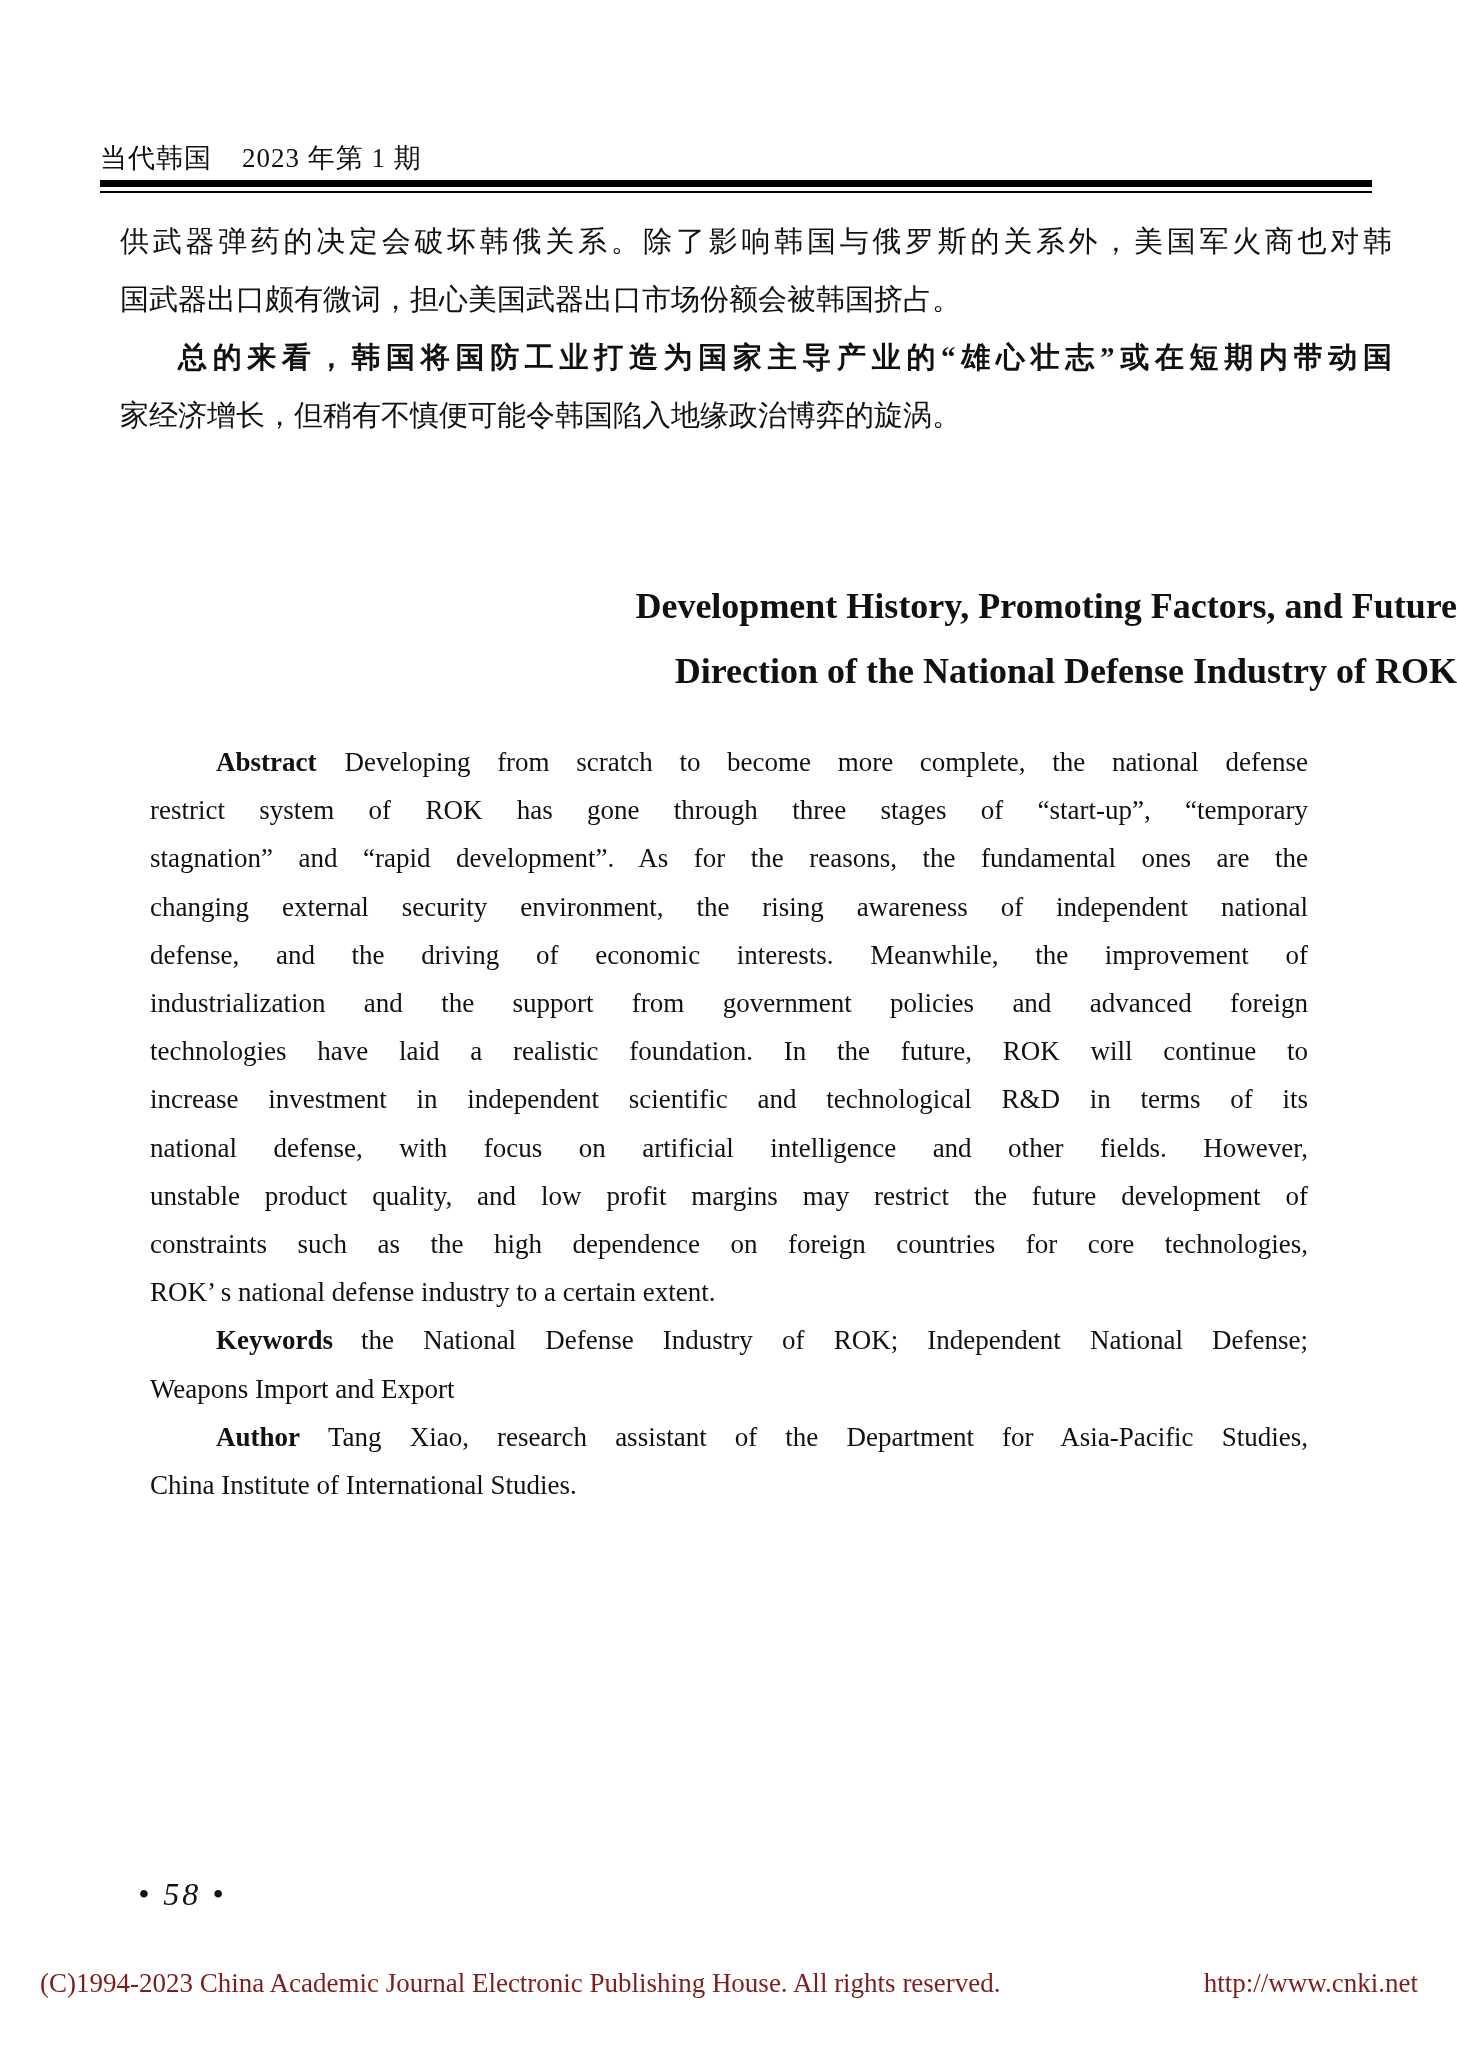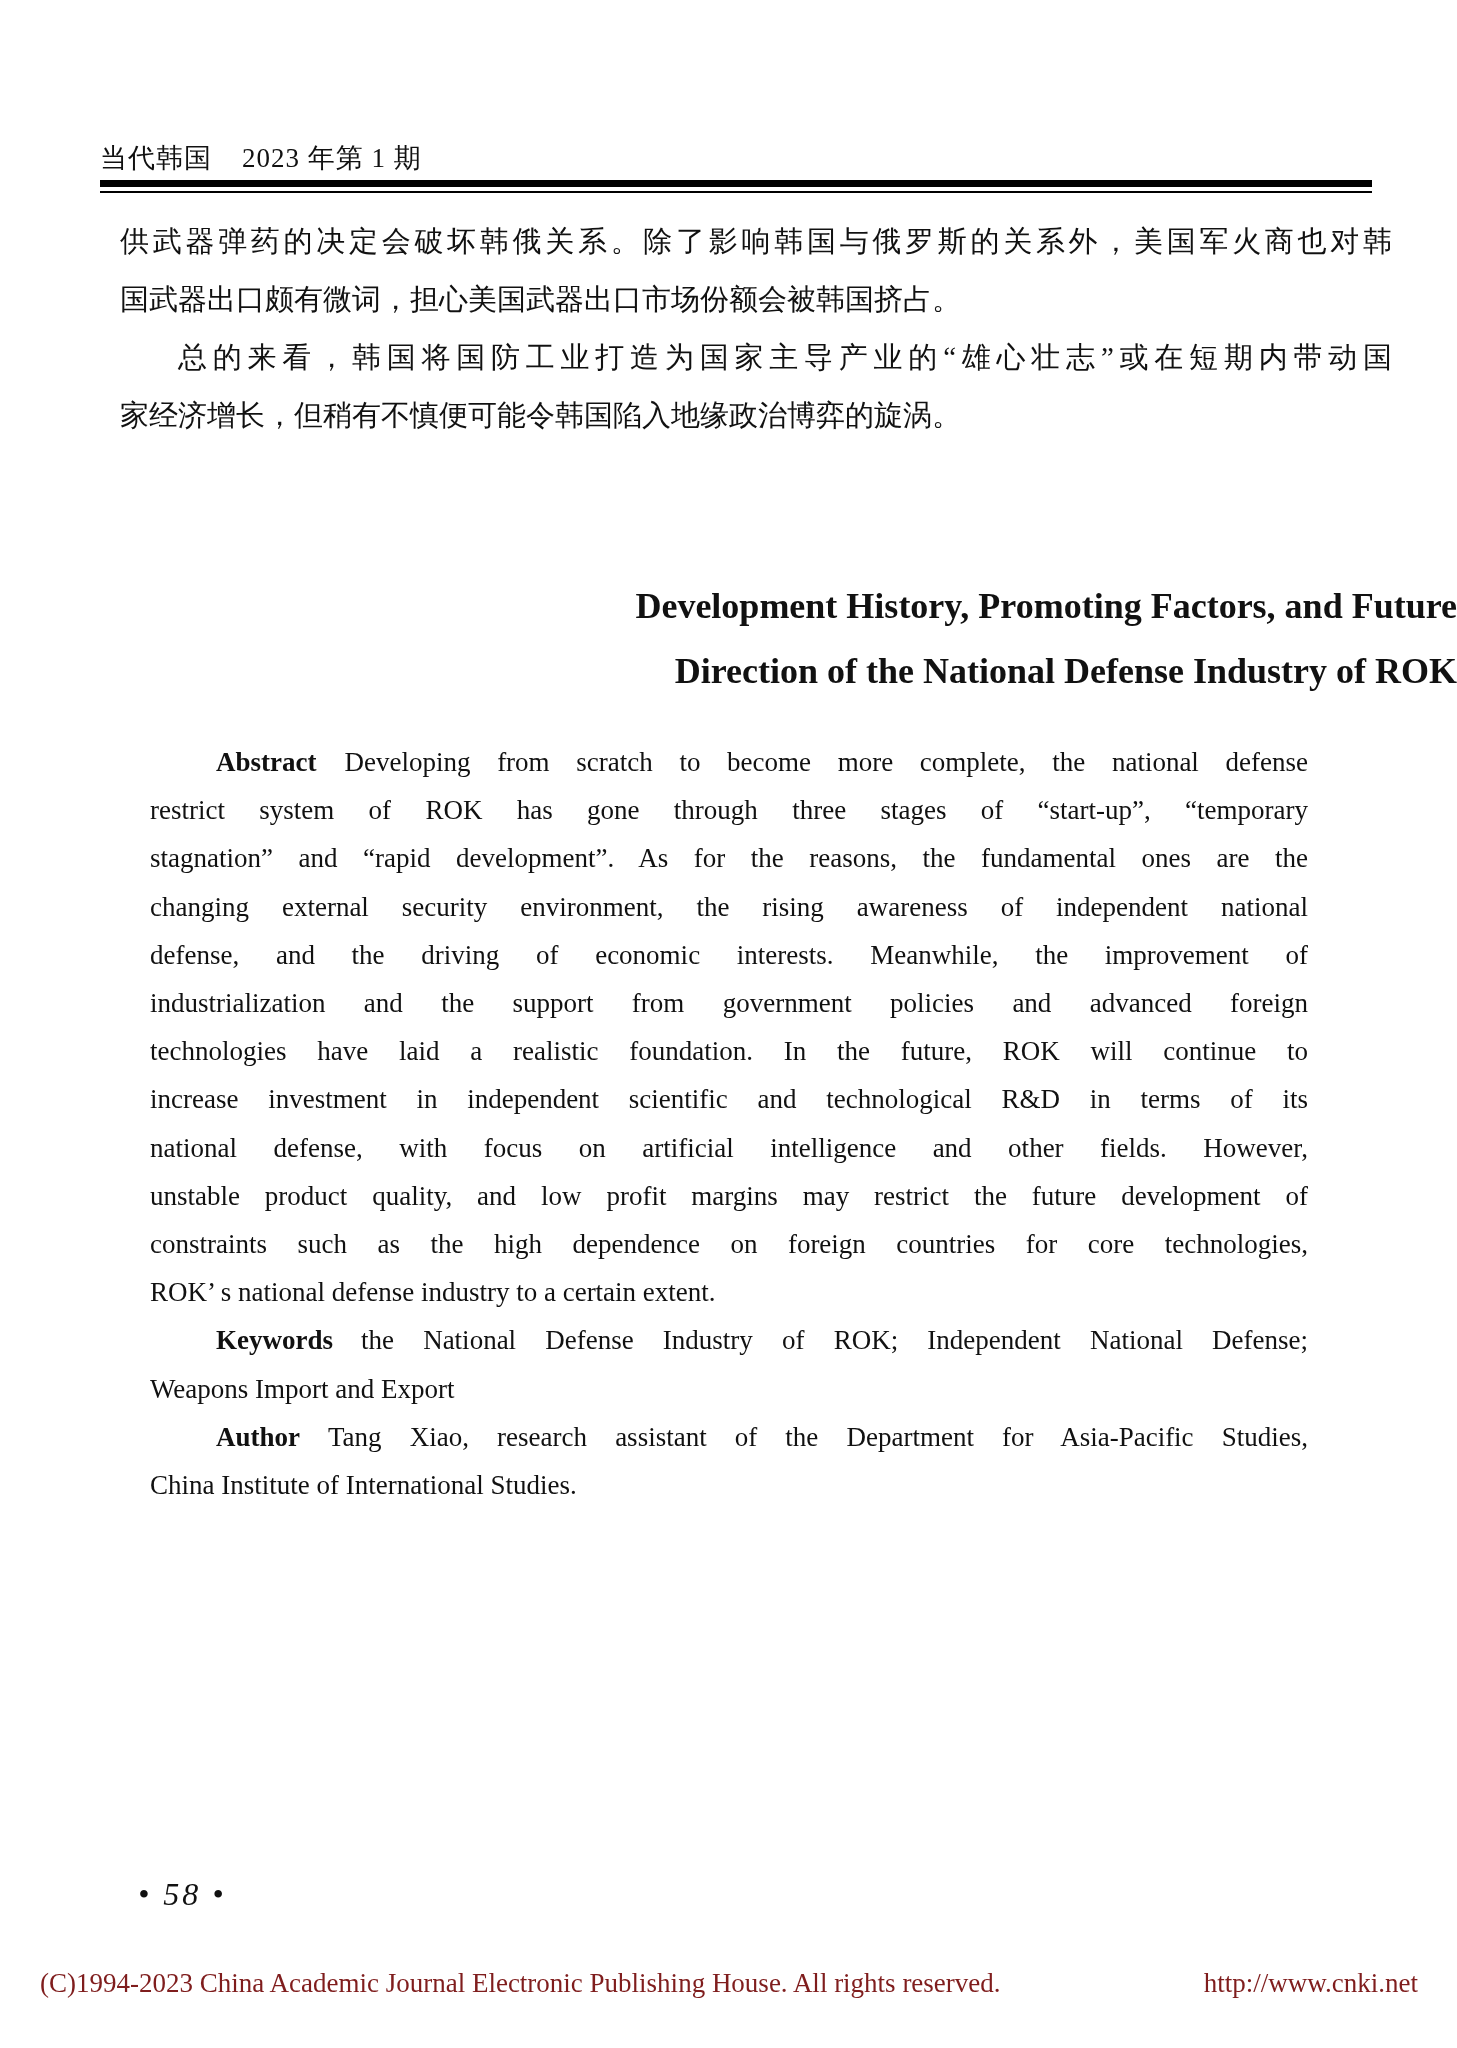--- a/index.html
+++ b/index.html
@@ -24,21 +24,21 @@
 
   
   .cn-body {
     position: absolute; left: 100px; top: 212px; width: 1272px;
     font-size: 29px; line-height: 58px;
     font-family: "Liberation Serif", "DejaVu Serif", serif;
     margin-left: 20px;
   }
   .cn-line { white-space: nowrap; }
   .cn-line.j { white-space: normal; text-align: justify; text-align-last: justify; }
-  .cn-line.ind { padding-left: 58px; }
+  .cn-line.ind { padding-left: 58px; font-weight: bold; }
 
   
   .title {
     position: absolute; left: 0; top: 574px; width: 1457px;
     text-align: right; font-weight: bold;
     font-size: 36px; line-height: 65px;
     font-family: "Liberation Serif", "DejaVu Serif", serif;
   }
 
   

